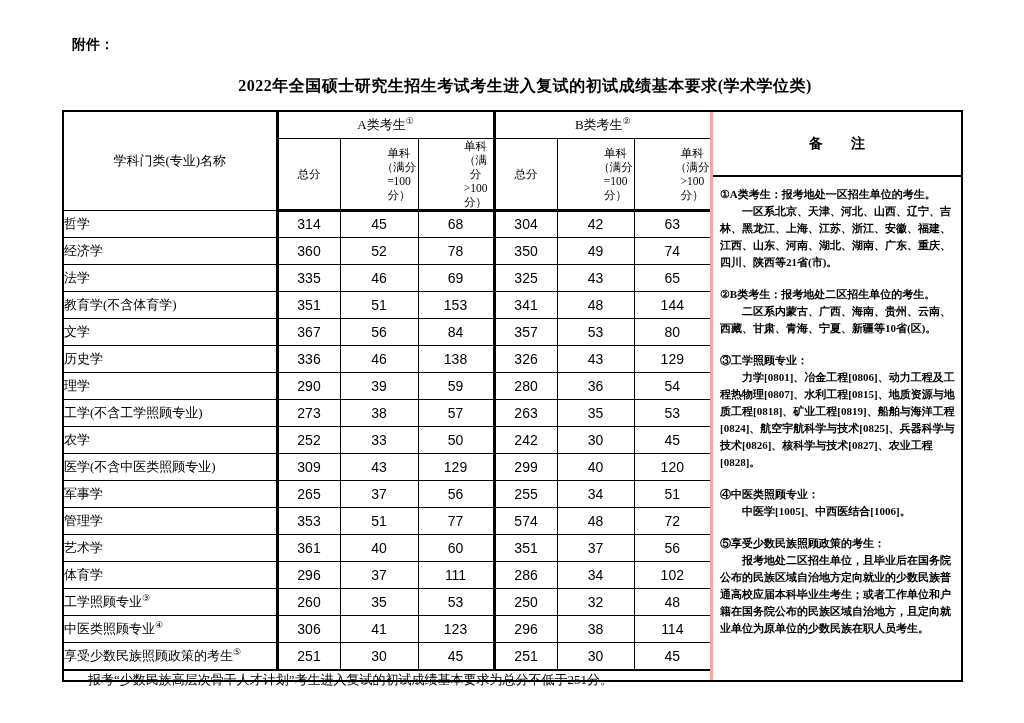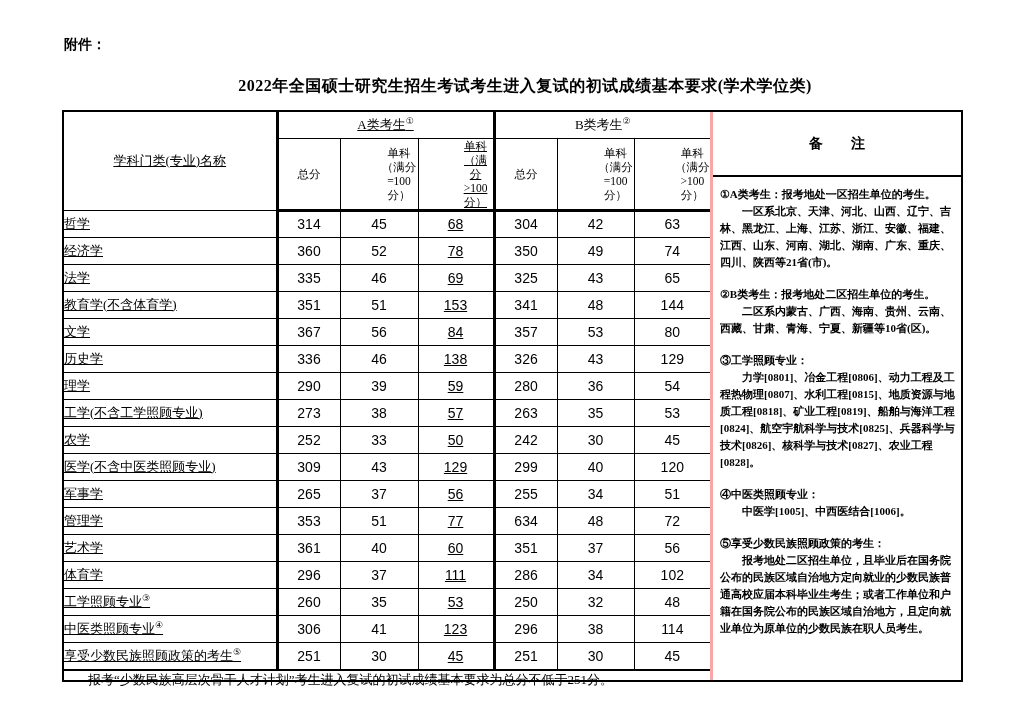--- a/index.html
+++ b/index.html
@@ -3,21 +3,21 @@
 <meta charset="utf-8">
 <style>
   * { box-sizing: border-box; margin: 0; padding: 0; }
   html, body { background: #ffffff; }
   body {
     width: 1024px; height: 723px; position: relative;
     font-family: "Liberation Serif", "DejaVu Serif", serif;
     color: #000;
   }
   .attachment {
-    position: absolute; left: 64px; top: 36px;
+    position: absolute; left: 72px; top: 36px;
     font-size: 14px; font-weight: bold;
   }
   .doc-title {
     position: absolute; left: 0; right: 0; top: 76px;
     text-align: center; font-size: 16px; font-weight: bold;
     letter-spacing: 0.5px;
     padding-left: 26px;
   }
   .table-wrap {
     position: absolute; left: 62px; top: 110px;
@@ -42,21 +42,21 @@
   th.sub-h { font-size: 11.5px; text-align: center; line-height: 14px; }
   th.sub-h .l { display: block; padding-left: 40px; }
   td.name-c {
     font-size: 13px; text-align: left; padding-left: 7px;
     white-space: nowrap;
   }
   td.num-c {
     font-family: "Liberation Sans", "DejaVu Sans", sans-serif;
     font-size: 14px; text-align: center;
   }
-  .thick-r { border-right-width: 3px !important; text-decoration: underline; }
+  .thick-r { border-right-width: 3px !important; }
   table.scores thead tr.gr2 th { border-bottom-width: 3px; }
   sup { font-size: 9px; vertical-align: super; line-height: 0; }
   .footer-note {
     flex: 1; border-top: 2px solid #000;
     display: flex; align-items: center;
     padding-left: 24px; font-size: 13px;
   }
   .remarks {
     flex: 1; border-left: 3px solid #fca5a5;
     display: flex; flex-direction: column;
@@ -217,21 +217,21 @@
           <td class="num-c thick-r">56</td>
           <td class="num-c">255</td>
           <td class="num-c">34</td>
           <td class="num-c">51</td>
         </tr>
         <tr>
           <td class="name-c thick-r"><span>管理学</span><sup></sup></td>
           <td class="num-c">353</td>
           <td class="num-c">51</td>
           <td class="num-c thick-r">77</td>
-          <td class="num-c">634</td>
+          <td class="num-c">574</td>
           <td class="num-c">48</td>
           <td class="num-c">72</td>
         </tr>
         <tr>
           <td class="name-c thick-r"><span>艺术学</span><sup></sup></td>
           <td class="num-c">361</td>
           <td class="num-c">40</td>
           <td class="num-c thick-r">60</td>
           <td class="num-c">351</td>
           <td class="num-c">37</td>

